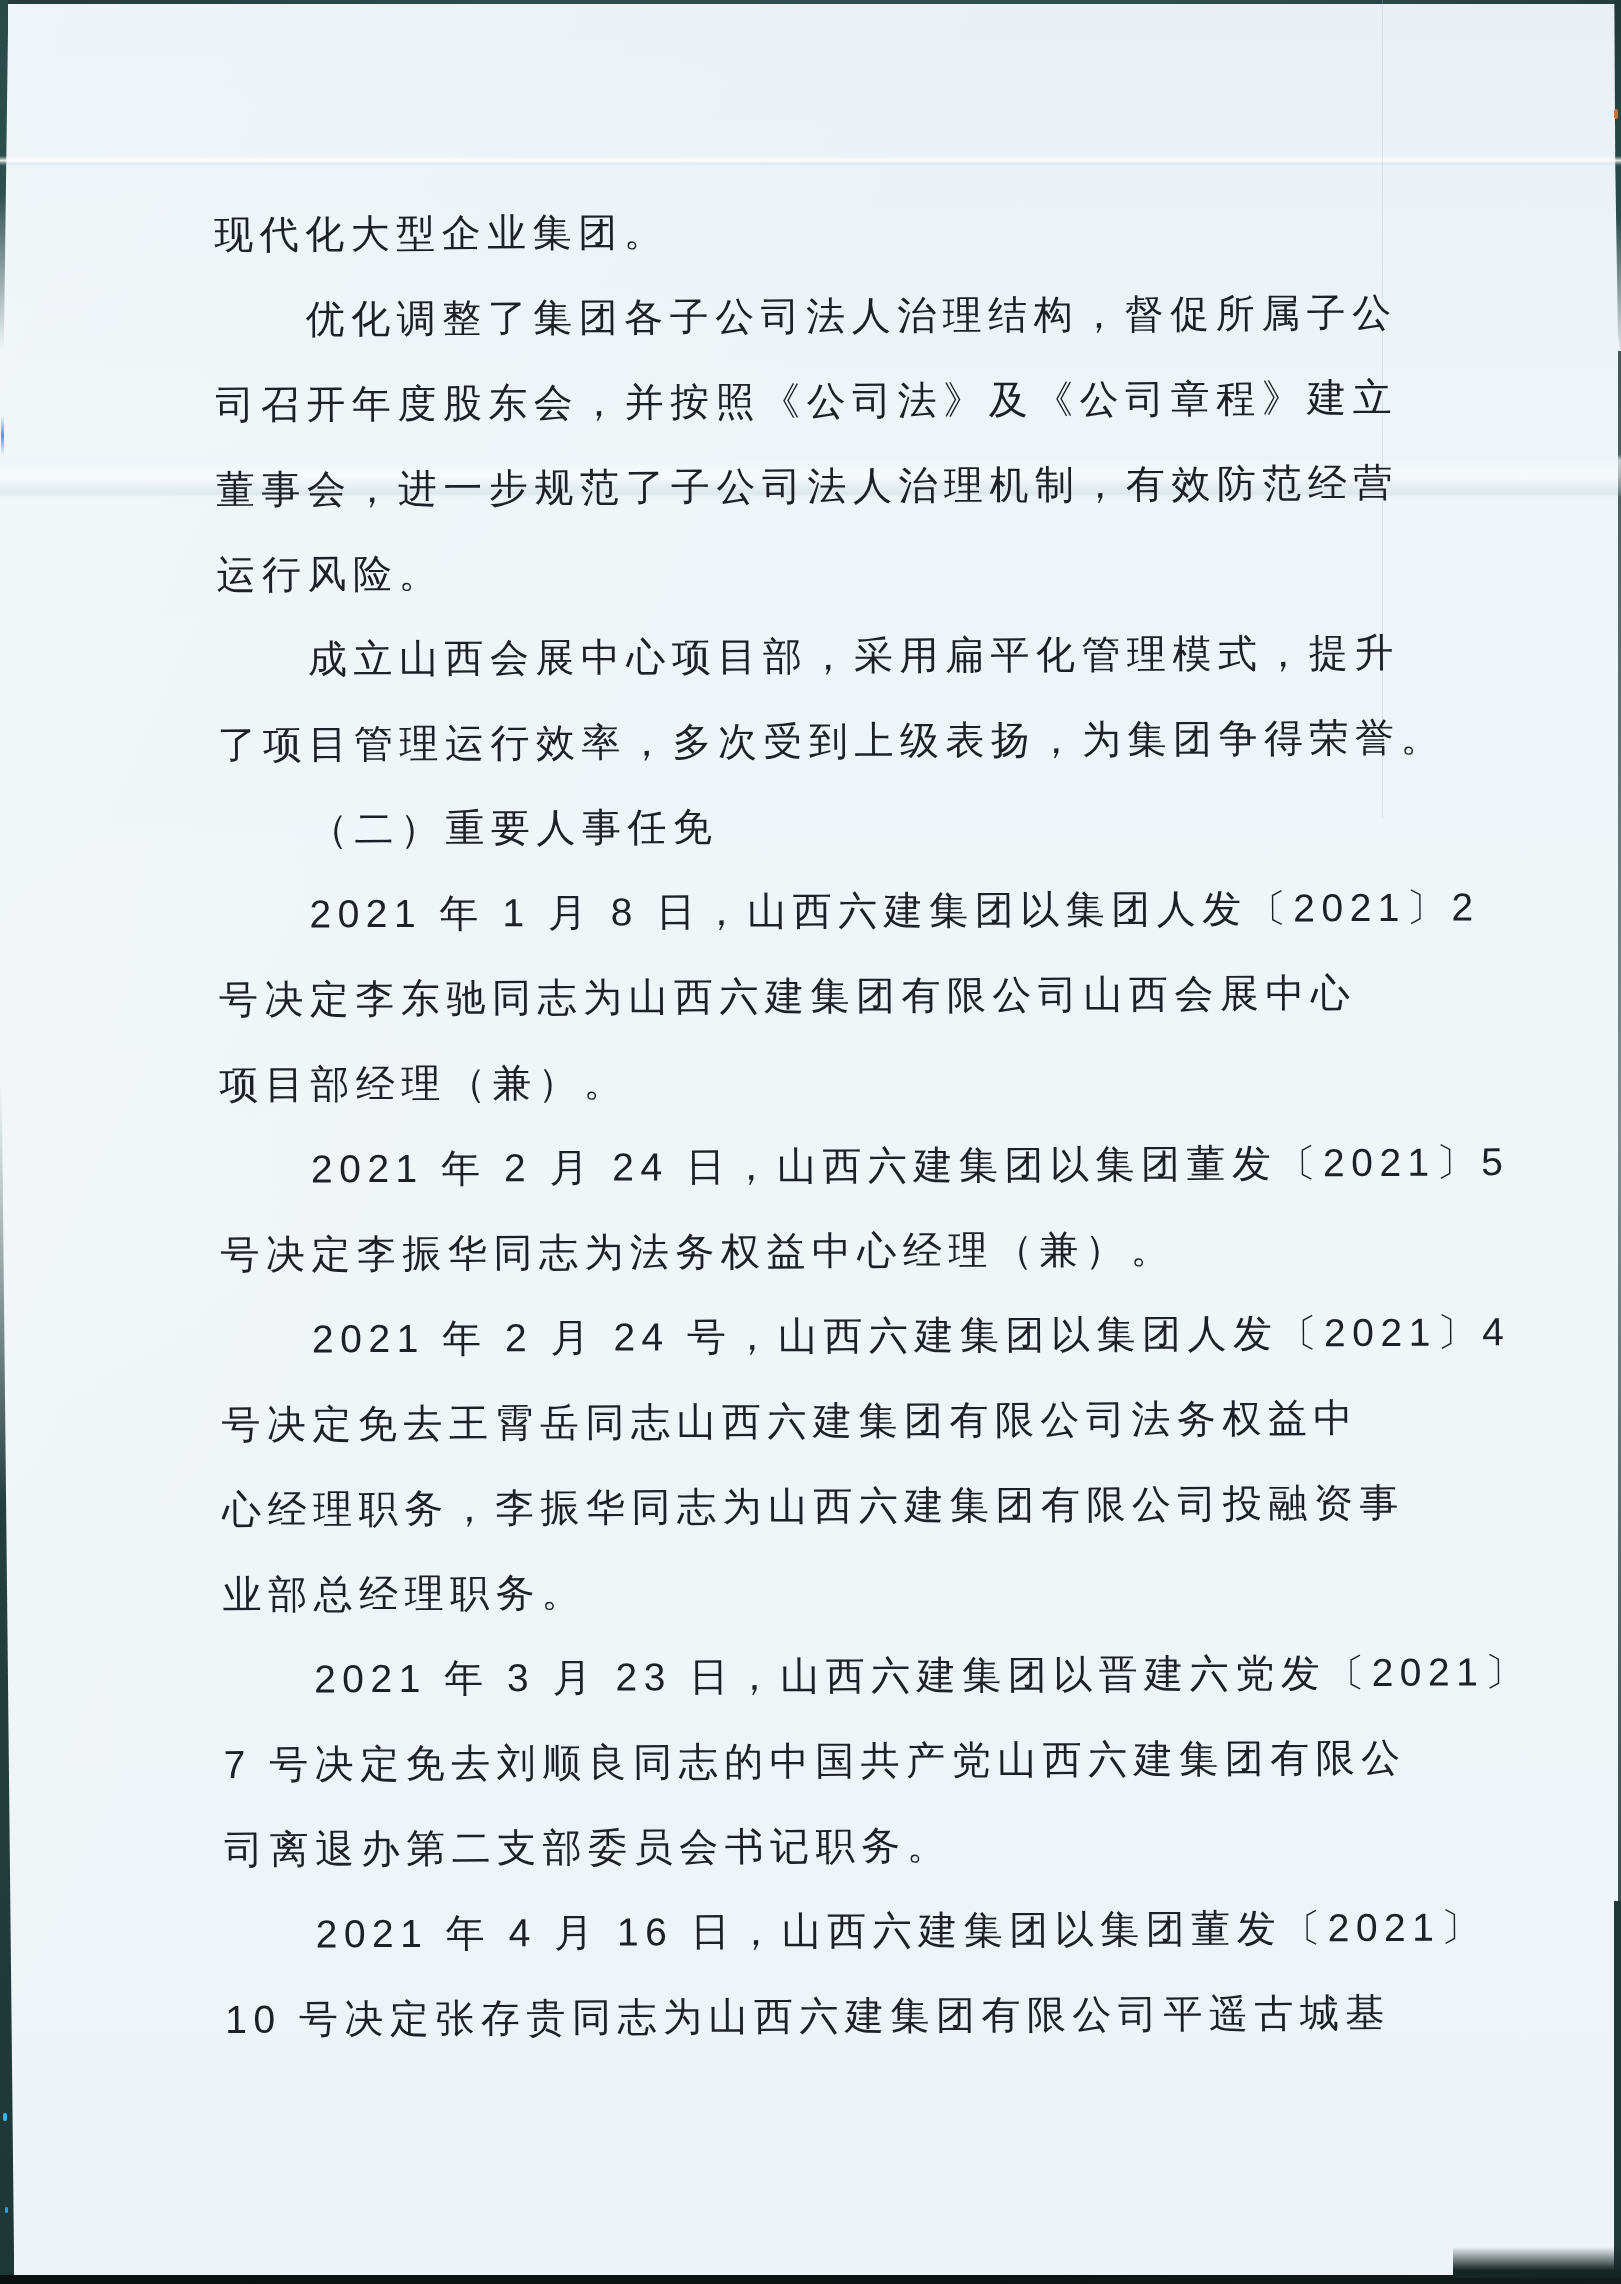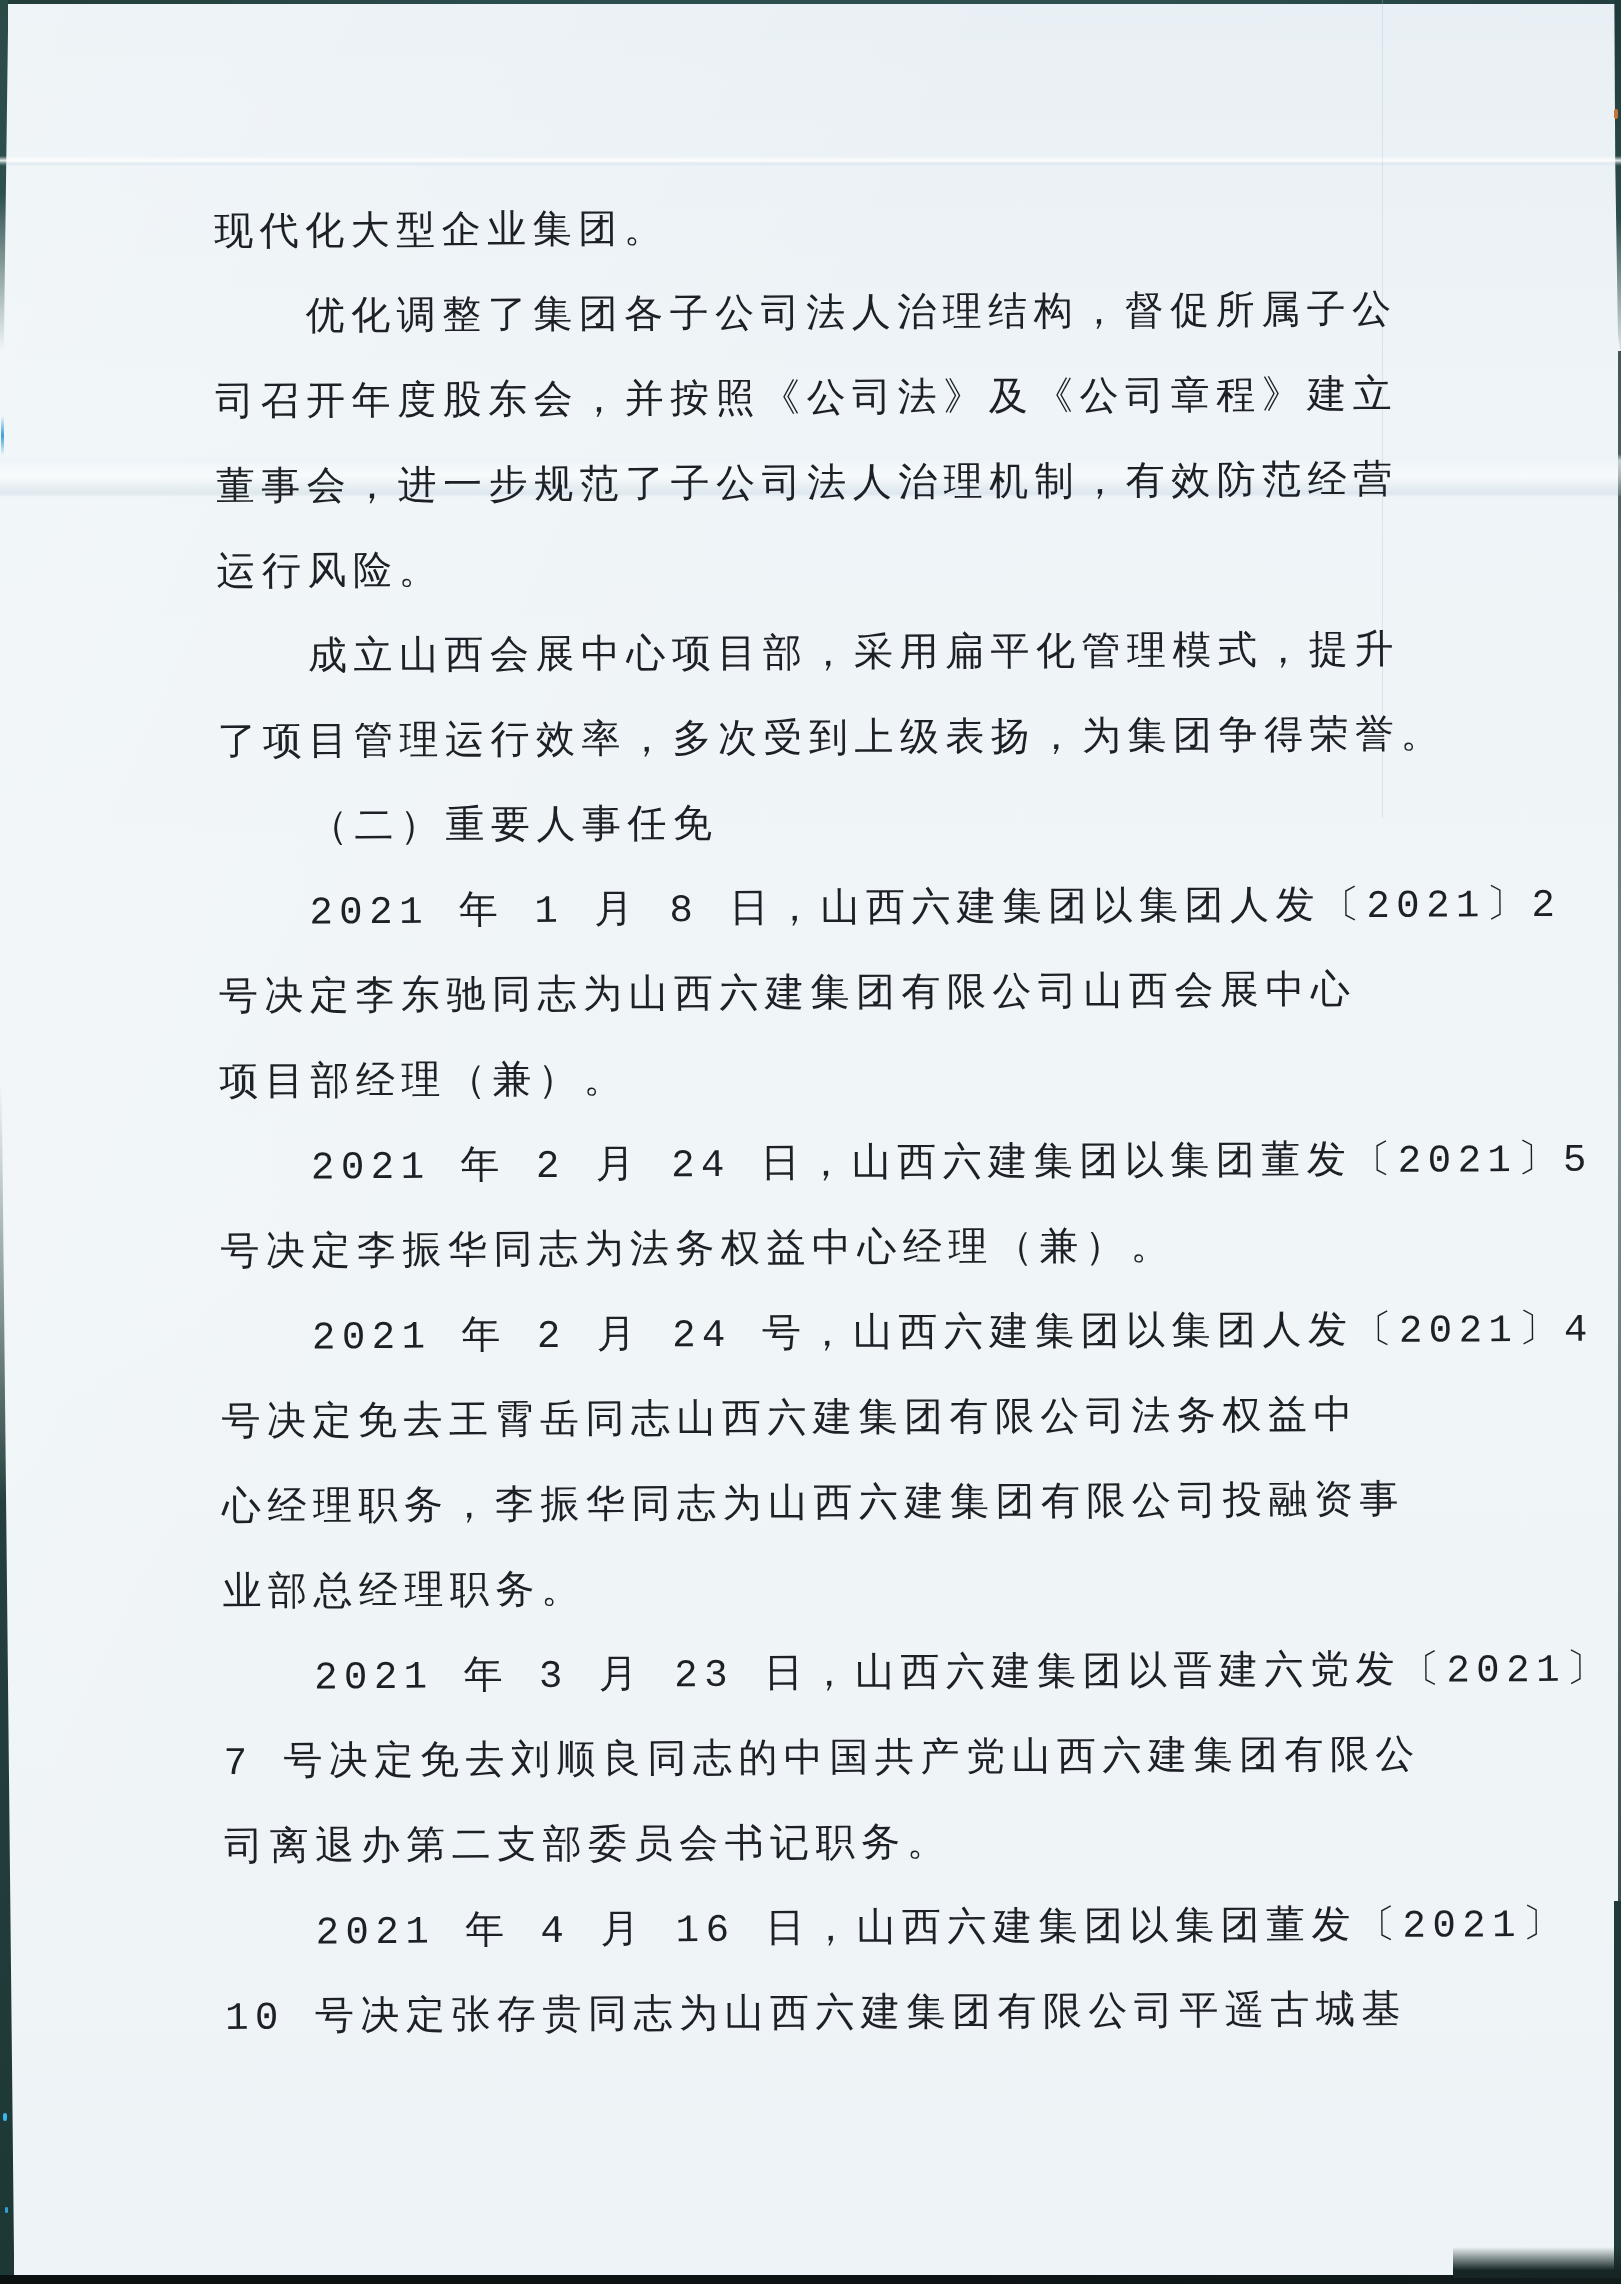--- a/index.html
+++ b/index.html
@@ -4,21 +4,21 @@
 <style>
   html,body{margin:0;padding:0;background:#0c1314;}
   .page{
     position:relative;
     width:1622px;height:2284px;
     overflow:hidden;
     background:
       linear-gradient(115deg, rgba(255,255,255,0.25) 0%, rgba(255,255,255,0) 40%),
       linear-gradient(180deg, #e9f0f5 0%, #eef4f7 18%, #f0f5f8 55%, #edf3f6 100%);
     background-color:var(--paper,#edf3f7);
-    font-family:Liberation Mono, monospace;
+    font-family:Liberation Sans, sans-serif;
   }
   
   .edge-top{position:absolute;top:0;left:0;width:100%;height:3.9px;
     background:linear-gradient(90deg,#223c3b,#2b4d4b 30%,#2e5150 70%,#223e3d);}
   .edge-left-top{position:absolute;top:0;left:0;width:8.4px;height:351px;
     background:linear-gradient(180deg,#2a4a48 0%,#2d504d 55%,rgba(42,74,72,0) 100%);
     clip-path:polygon(0 0,100% 0,45% 100%,0 100%);}
   .edge-left-bottom{position:absolute;bottom:0;left:0;width:14.3px;height:1201px;
     background:linear-gradient(180deg,rgba(35,62,60,0) 0%,#24403e 35%,#1d3735 100%);
     clip-path:polygon(0 0,12% 0,100% 100%,0 100%);}

